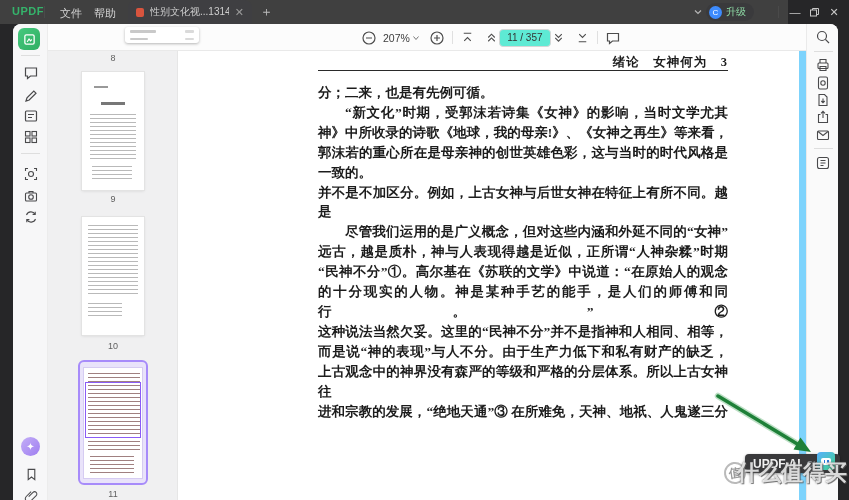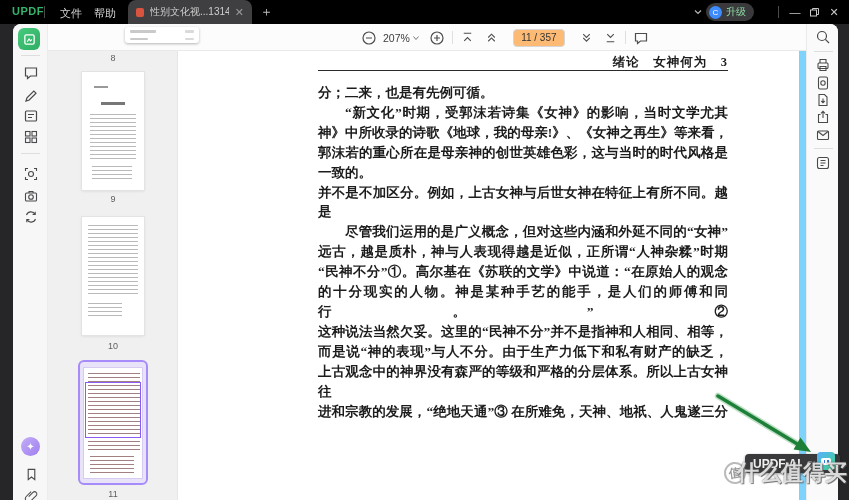--- a/index.html
+++ b/index.html
@@ -1,20 +1,20 @@
 <!DOCTYPE html>
 <html><head>
 <meta charset="utf-8">
 <style>
   html,body{margin:0;padding:0;background:#262626;}
   *{box-sizing:border-box;}
   .screen{position:relative;width:849px;height:500px;background:#262628;overflow:hidden;
           font-family:"Liberation Sans","DejaVu Sans",sans-serif;}
   
-  .titlebar{position:absolute;left:0;top:0;width:849px;height:24px;background:#000000;color:#cfcfcf;}
+  .titlebar{position:absolute;left:0;top:0;width:788px;height:24px;background:#404040;color:#cfcfcf;}
   .logo{position:absolute;left:12px;top:5px;font-size:11px;font-weight:bold;color:#35b36b;letter-spacing:.5px;}
   .tb-sep{position:absolute;top:6px;width:1px;height:12px;background:#4a4a4a;}
   .menu-item{position:absolute;top:6px;font-size:11px;color:#d2d2d2;}
   .tab{position:absolute;left:128px;top:0;width:124px;height:24px;background:#3f3f42;border-radius:8px 8px 0 0;
        display:flex;align-items:center;padding:0 8px;}
   .tab-file-ic{width:8px;height:9px;background:#d8543e;border-radius:2px;margin-right:6px;flex:0 0 auto;}
   .tab-label{font-size:10px;color:#cfcfcf;white-space:nowrap;overflow:hidden;flex:1;}
   .tab-close{font-size:11px;color:#9a9a9a;margin-left:6px;}
   .newtab{position:absolute;left:260px;top:3px;font-size:13px;color:#bbb;}
   .tb-chev{position:absolute;left:693px;top:7px;color:#b5b5b5;}
@@ -37,22 +37,22 @@
   .ai-circle{position:absolute;left:8px;width:19px;height:19px;border-radius:50%;
              background:linear-gradient(135deg,#c3aef7,#9f7ef0);color:#fff;font-size:10px;
              display:flex;align-items:center;justify-content:center;}
   
   .centercol{position:absolute;left:35px;top:0;width:758px;height:476px;}
   .toolbar{position:absolute;left:0;top:0;width:758px;height:27px;background:#fcfcfc;border-bottom:1px solid #e9e9e9;}
   .tool-group{position:absolute;left:313px;top:0;height:27px;display:flex;align-items:center;color:#4d4d4d;}
   .tg-gap{width:9px;}
   .tool-sep{width:1px;height:13px;background:#e0e0e0;margin:0 7px;}
   .zoom-label{font-size:10.5px;color:#3c3c3c;margin:0 2px 0 6px;}
-  .page-box{width:52px;height:18px;border:1px solid #d6d6d6;border-radius:4px;background:#fdba74;
-            font-size:10px;color:#333;display:flex;align-items:center;justify-content:center;margin:0 14px;}
+  .page-box{width:52px;height:18px;border:1px solid #d6d6d6;border-radius:4px;background:#5eead4;
+            font-size:10px;color:#333;display:flex;align-items:center;justify-content:center;margin:0 0;}
   .mini-popup{position:absolute;left:77px;top:3px;width:74px;height:16px;background:#fff;border-radius:3px;
               box-shadow:0 1px 3px rgba(0,0,0,.28);padding:3px 5px;display:flex;flex-direction:column;justify-content:space-between;}
   .mp-row{display:flex;justify-content:space-between;align-items:center;}
   .mp-bar{height:2.5px;background:#c9c9c9;border-radius:1px;}
   
   .thumbpanel{position:absolute;left:0;top:27px;width:130px;height:449px;background:#f0f0f1;border-right:1px solid #e6e6e6;}
   .thumb{position:absolute;left:34px;width:62px;height:118px;background:#fff;
          box-shadow:0 0 0 1px #e3e3e3,0 1px 3px rgba(0,0,0,.12);}
   .tlabel{position:absolute;left:0;width:130px;text-align:center;font-size:9px;color:#5f5f5f;}
   .stripes{position:absolute;background:repeating-linear-gradient(#b9b9b9 0 1px,transparent 1px 4px);}

